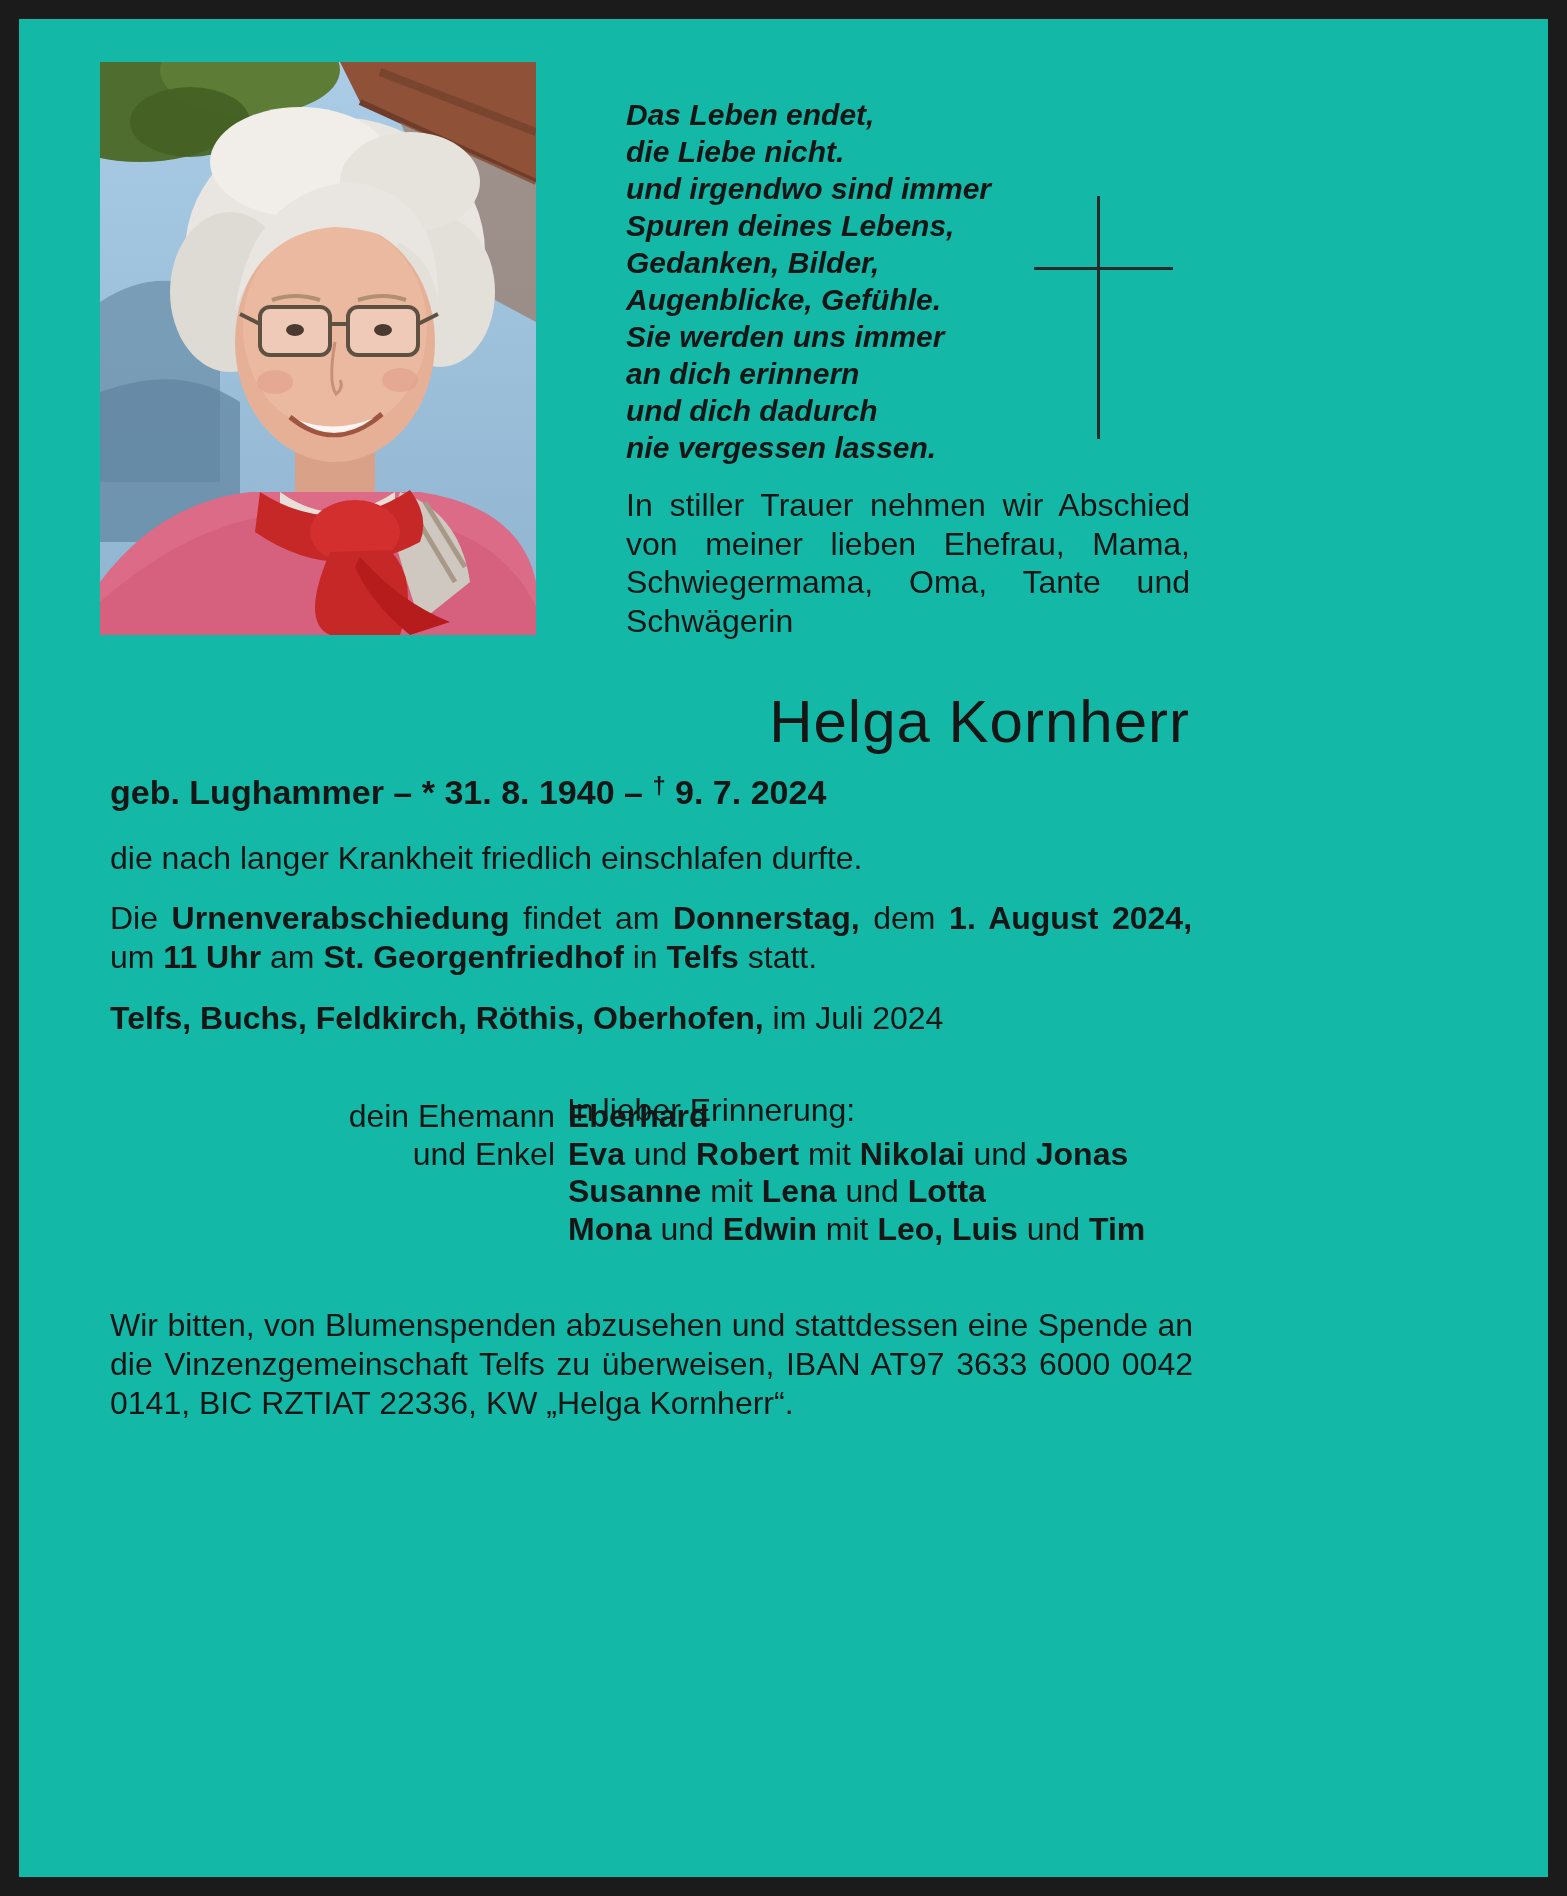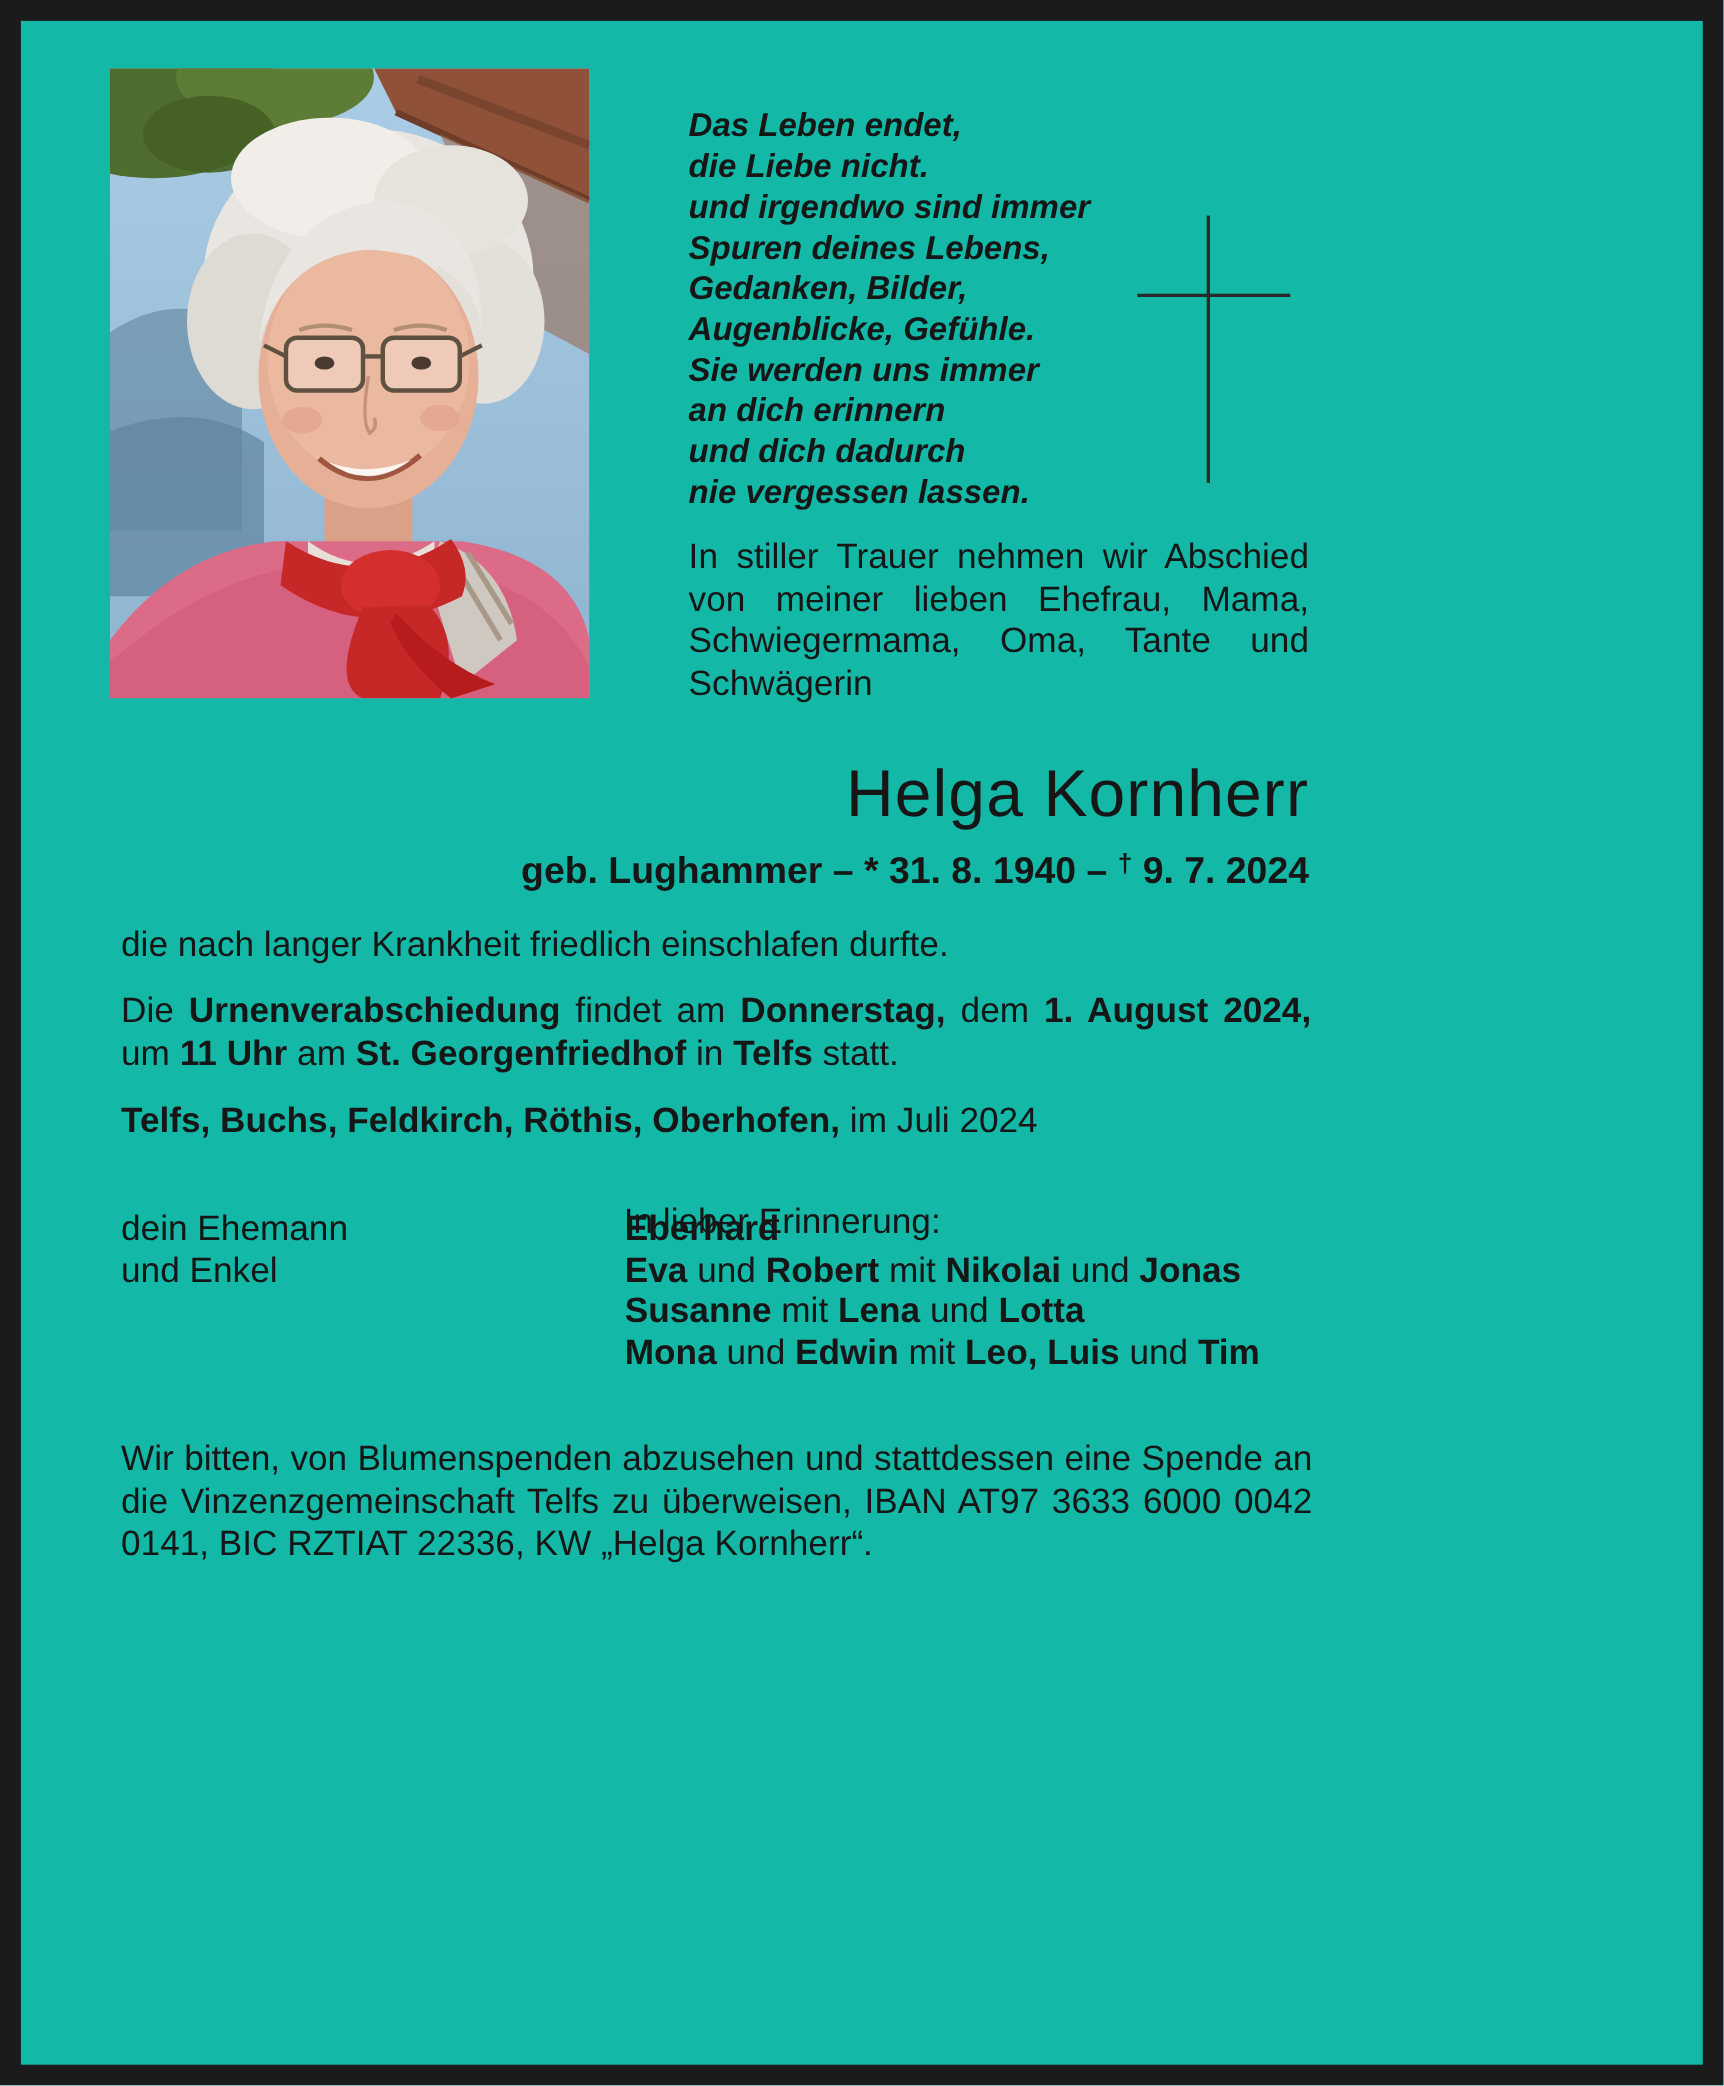--- a/index.html
+++ b/index.html
@@ -22,32 +22,32 @@
   .photo svg { display: block; width: 100%; height: 100%; }
 
   .poem { left: 626px; top: 96px; font-style: italic; font-weight: bold; font-size: 30px; line-height: 37px; }
 
   .cross-v { left: 1097px; top: 196px; width: 3px; height: 243px; background: #2a2a2a; }
   .cross-h { left: 1034px; top: 267px; width: 139px; height: 3px; background: #2a2a2a; }
 
   .intro { left: 626px; top: 486px; width: 564px; font-size: 32px; line-height: 38.5px; text-align: justify; }
 
   .title { left: 110px; top: 662px; width: 1080px; text-align: right; font-size: 60px; line-height: 96px; letter-spacing: 1px; margin-top: 12px; }
-  .vitals { left: 110px; top: 772px; width: 1080px; text-align: right; font-size: 34px; font-weight: bold; }
+  .vitals { left: 110px; top: 772px; width: 1080px; text-align: left; font-size: 34px; font-weight: bold; }
   .sup { font-size: 0.7em; vertical-align: 0.4em; }
 
   .body-text { font-size: 32px; line-height: 39px; }
   .passing { left: 110px; top: 839px; width: 1082px; }
   .funeral { left: 110px; top: 899px; width: 1082px; text-align: justify; }
   .places { left: 110px; top: 999px; width: 1082px; }
 
   .mem-heading { left: 567px; top: 1060px; margin-top: 31px; }
   .mem-rows { left: 110px; top: 1098px; width: 1082px; }
   .mrow { display: flex; line-height: 37.5px; }
-  .mlabel { width: 445px; flex: none; }
+  .mlabel { width: 445px; text-align: right; flex: none; }
   .mvalue { flex: 1; margin-left: 13px; }
 
   .donation { left: 110px; top: 1306px; width: 1083px; text-align: justify; }
   .thanks { left: 110px; top: 1452px; width: 1083px; text-align: justify; }
 
   .b { font-weight: bold; }
 </style>
 </head>
 <body>
 

